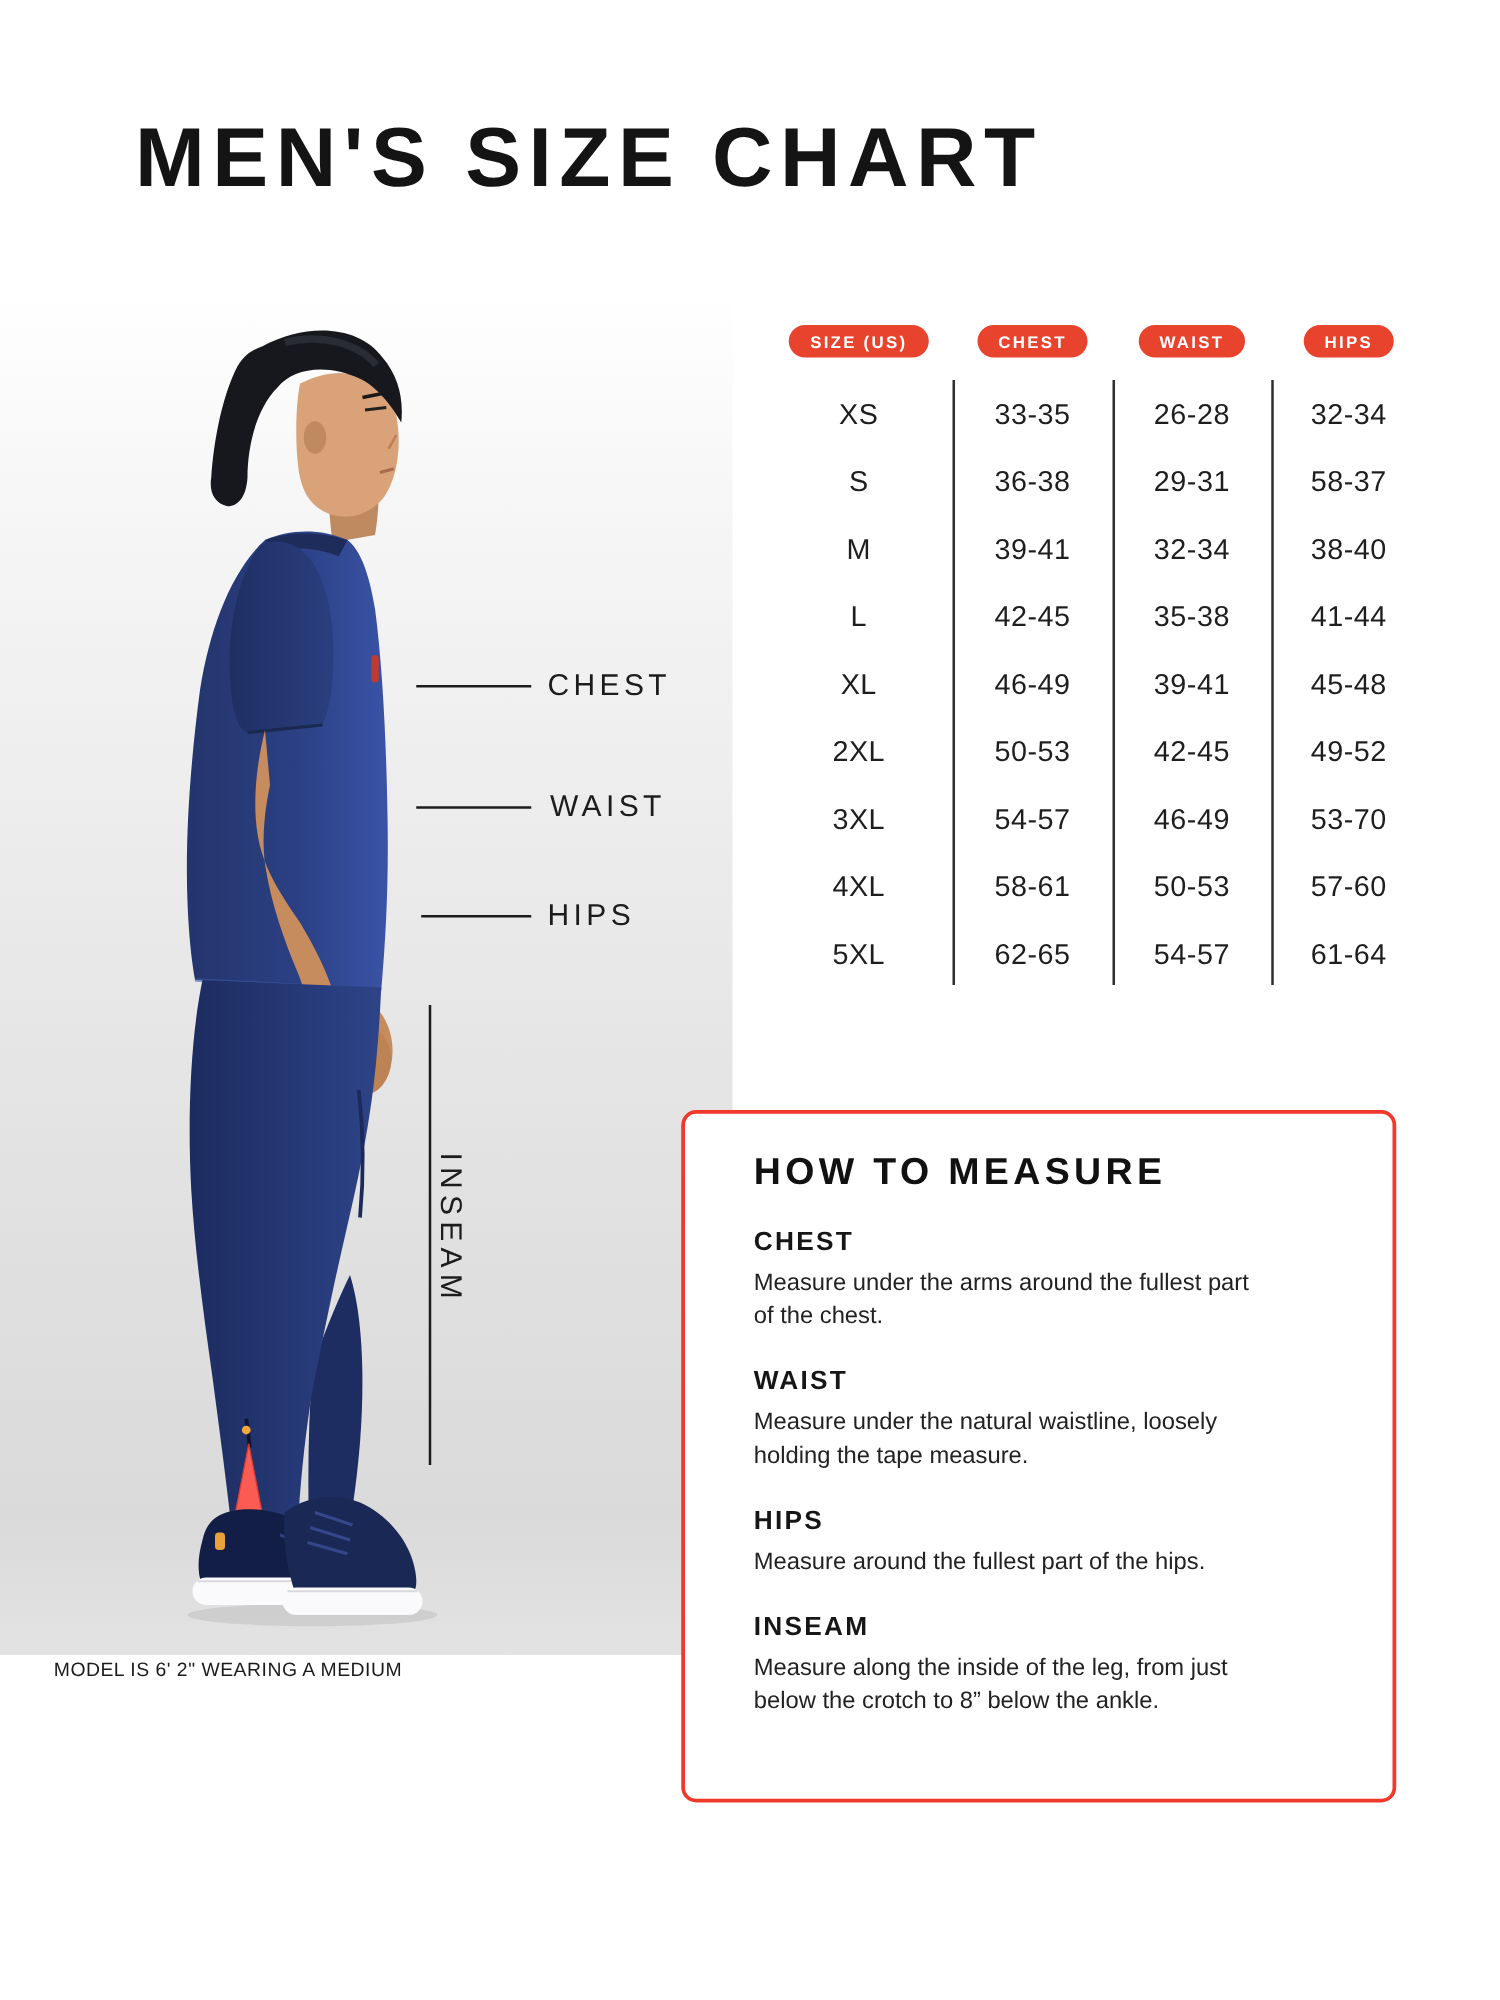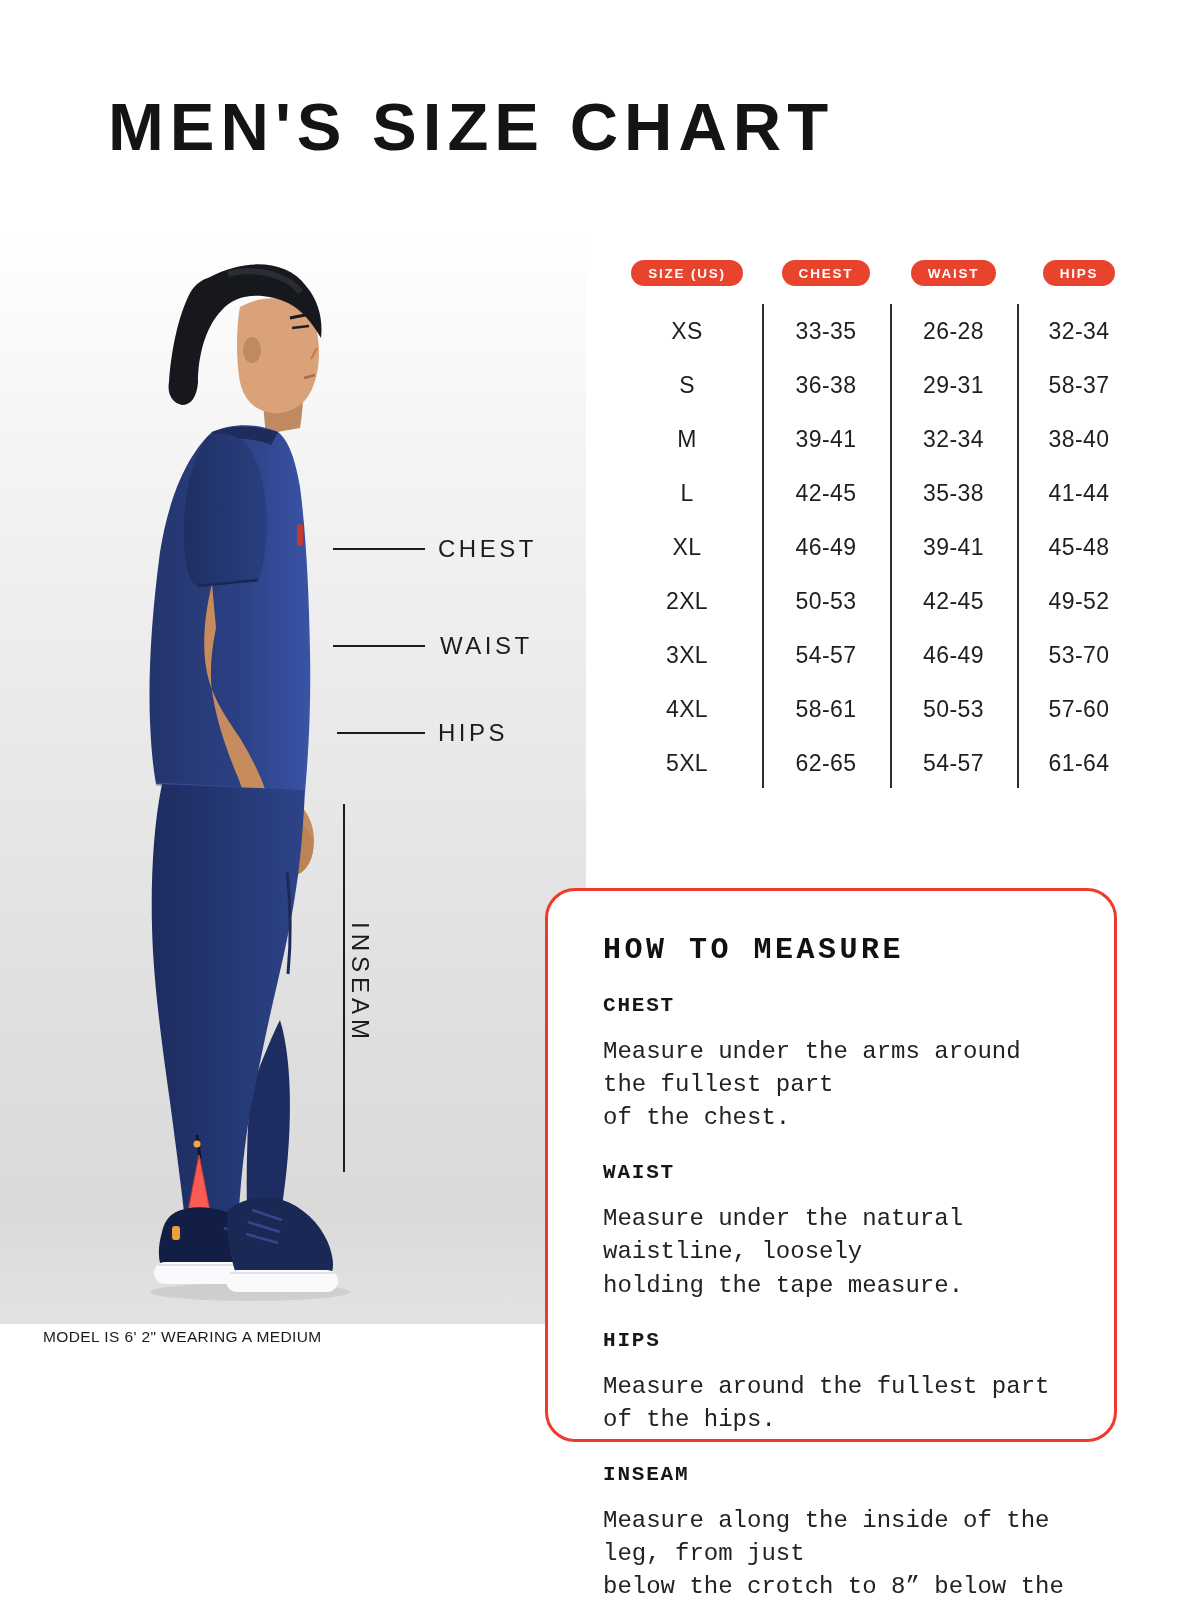--- a/index.html
+++ b/index.html
@@ -40,25 +40,25 @@
           color:#ffffff; font-size:13.5px; font-weight:700; letter-spacing:1.8px;
           margin-top:20px; white-space:nowrap; }
   .trows { grid-auto-rows:54px; }
   .tcell { display:flex; align-items:center; justify-content:center;
            font-size:23px; color:#1e1e1e; letter-spacing:0.4px; }
   .tdiv { position:absolute; width:1.5px; background:#2e2e2e; top:64px; height:484px; }
   .tdiv1 { left:150px; } .tdiv2 { left:278px; } .tdiv3 { left:405px; }
 
   
   .measure-box { position:absolute; left:545px; top:888px; width:572px; height:554px;
-                 background:#ffffff; border:3px solid #F1392B; border-radius:30px;
-                 padding:42px 40px 0 55px;font-family:Liberation Mono, monospace; }
+                 background:#ffffff; border:3px solid #F1392B; border-radius:12px;
+                 padding:30px 40px 0 55px; }
   .mb-title { font-size:30px; font-weight:700; letter-spacing:3.5px; color:#111; }
   .mb-h { font-size:21px; font-weight:700; letter-spacing:1.8px; color:#161616; margin-top:27px; }
-  .mb-p { font-size:24px; line-height:1.38; color:#222; margin-top:18px; white-space:pre-line; }
+  .mb-p { font-size:19px; line-height:1.38; color:#222; margin-top:8px; white-space:pre-line; }
 </style>
 </head>
 <body>
 
 <h1 class="page-title">MEN'S SIZE CHART</h1>
 
 <div class="photo">
   <svg width="586" height="1092" viewBox="0 0 586 1092">
     <defs>
       <linearGradient id="shirtGrad" x1="0" y1="0" x2="1" y2="0">

